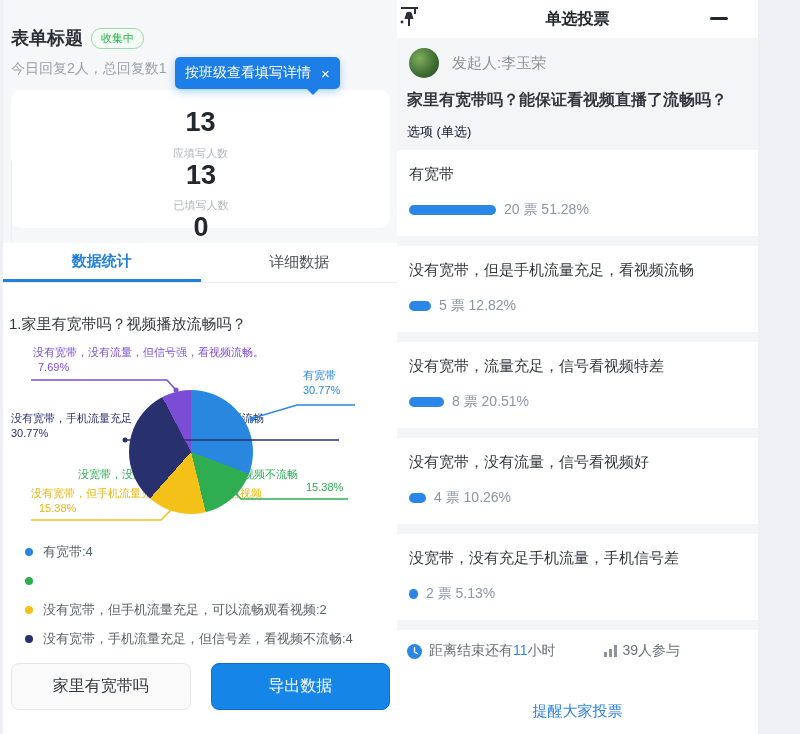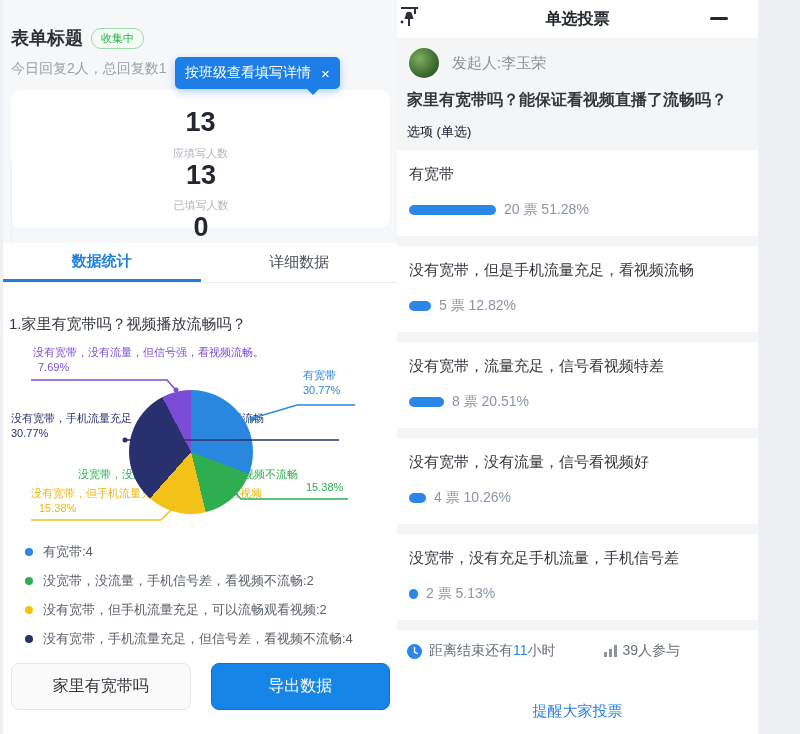--- a/index.html
+++ b/index.html
@@ -155,21 +155,20 @@
       </svg>
     </div>
 
     <div class="legend">
       <div class="legend-item">
         <span class="legend-dot" style="background: rgb(42, 135, 224);"></span>
         <span>有宽带:4</span>
       </div>
       <div class="legend-item">
         <span class="legend-dot" style="background: rgb(47, 173, 81);"></span>
-        <span>没宽带，没流量，手机信号差，看视频不流畅:2</span>
       </div>
       <div class="legend-item">
         <span class="legend-dot" style="background: rgb(243, 193, 23);"></span>
         <span>没有宽带，但手机流量充足，可以流畅观看视频:2</span>
       </div>
       <div class="legend-item">
         <span class="legend-dot" style="background: rgb(40, 48, 110);"></span>
         <span>没有宽带，手机流量充足，但信号差，看视频不流畅:4</span>
       </div>
     </div>

